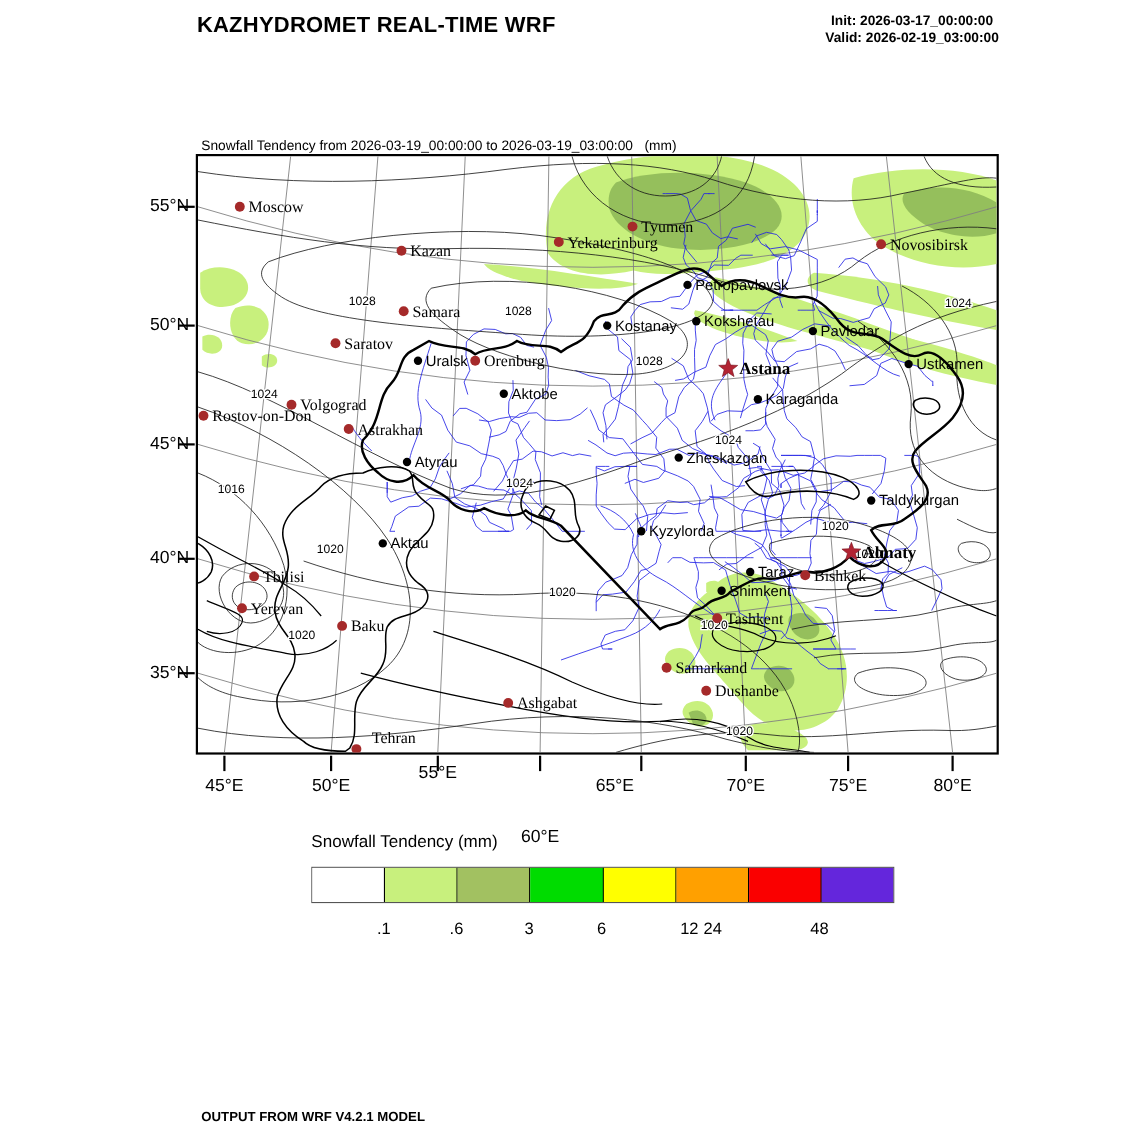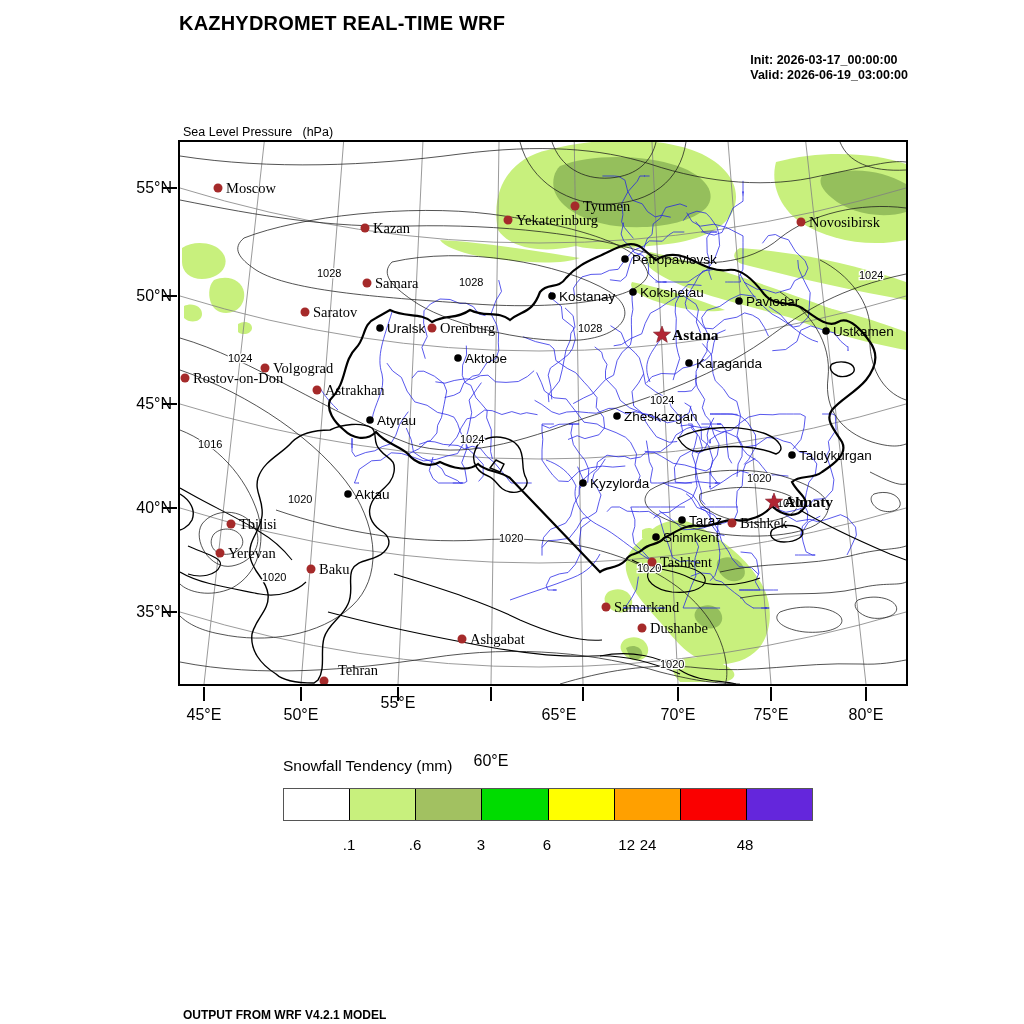--- a/index.html
+++ b/index.html
@@ -1,20 +1,20 @@
 <!DOCTYPE html>
 <html><head>
 <meta charset="utf-8">
 <style>
   html,body{margin:0;padding:0;background:#fff;}
   body{width:1024px;height:1024px;position:relative;overflow:hidden;
        font-family:"Liberation Sans",sans-serif;color:#000;}
   .abs{position:absolute;}
   #page-title{left:179px;top:12px;font-size:20px;font-weight:bold;letter-spacing:.2px;}
-  #run-times{right:116px;top:12px;text-align:left;font-size:12.5px;font-weight:bold;line-height:15px;margin-top:41px;}
+  #run-times{right:116px;top:12px;text-align:center;font-size:12.5px;font-weight:bold;line-height:15px;}
   #subtitle{left:183px;top:90px;font-size:12.5px;line-height:17px;white-space:pre;}
   #map-wrap{left:178px;top:140px;width:730px;height:546px;border:2px solid #000;box-sizing:border-box;background:#fff;}
   #map-svg{display:block;}
   .lat-label,.lon-label{position:absolute;font-size:16px;color:#000;}
   .lat-label{width:60px;text-align:right;}
   .lon-label{width:64px;text-align:center;}
   .tick{position:absolute;background:#000;}
   #cbar-title{left:283px;top:757px;width:528px;text-align:left;font-size:15.5px;}
   #colorbar{left:283px;top:788px;width:528px;height:31px;display:flex;border:1px solid #555;box-sizing:content-box;}
   .cbar-cell{flex:1 1 auto;border-right:1px solid #000;}
@@ -26,23 +26,24 @@
   .city-intl{font-family:"Liberation Serif",serif;font-size:14.5px;fill:#000;}
   .city-cap{font-family:"Liberation Serif",serif;font-size:15.5px;font-weight:bold;fill:#000;}
   .plabel{font-family:"Liberation Sans",sans-serif;font-size:11px;fill:#000;paint-order:stroke;stroke:#fff;stroke-width:2.5px;}
 </style>
 </head>
 <body>
 
 <div class="abs" id="page-title">KAZHYDROMET REAL-TIME WRF</div>
 <div class="abs" id="run-times">
   <div>Init: 2026-03-17_00:00:00</div>
-  <div>Valid: 2026-06-19_03:00:00</div>
+  <div>Valid: 2026-02-19_03:00:00</div>
 </div>
 <div class="abs" id="subtitle">
+  <div>Snowfall Tendency from 2026-03-19_00:00:00 to 2026-03-19_03:00:00   (mm)</div>
   <div>Sea Level Pressure   (hPa)</div>
 </div>
 
 <div class="abs" id="map-wrap">
 <svg id="map-svg" width="726" height="542" viewBox="0 0 726 542" xmlns="http://www.w3.org/2000/svg">
   <g id="snow-light" fill="#c8f07d" stroke="none">
     <path d="M318,88 C310,48 330,16 368,8 C412,-4 472,-6 512,8 C546,20 562,44 554,66 C548,86 520,98 488,102 C452,106 418,110 396,104 C360,112 330,106 318,88 Z"></path>
     <path d="M260,98 C300,100 350,108 400,116 C380,124 330,120 298,114 C278,110 264,104 260,98 Z"></path>
     <path d="M470,110 C510,118 560,134 610,152 C655,168 690,180 704,190 C708,196 698,200 684,196 C640,184 590,170 545,158 C510,148 480,136 468,124 C464,118 464,114 470,110 Z"></path>
     <path d="M452,140 C490,148 520,158 545,168 C525,172 495,166 472,158 C458,152 448,146 452,140 Z"></path>

